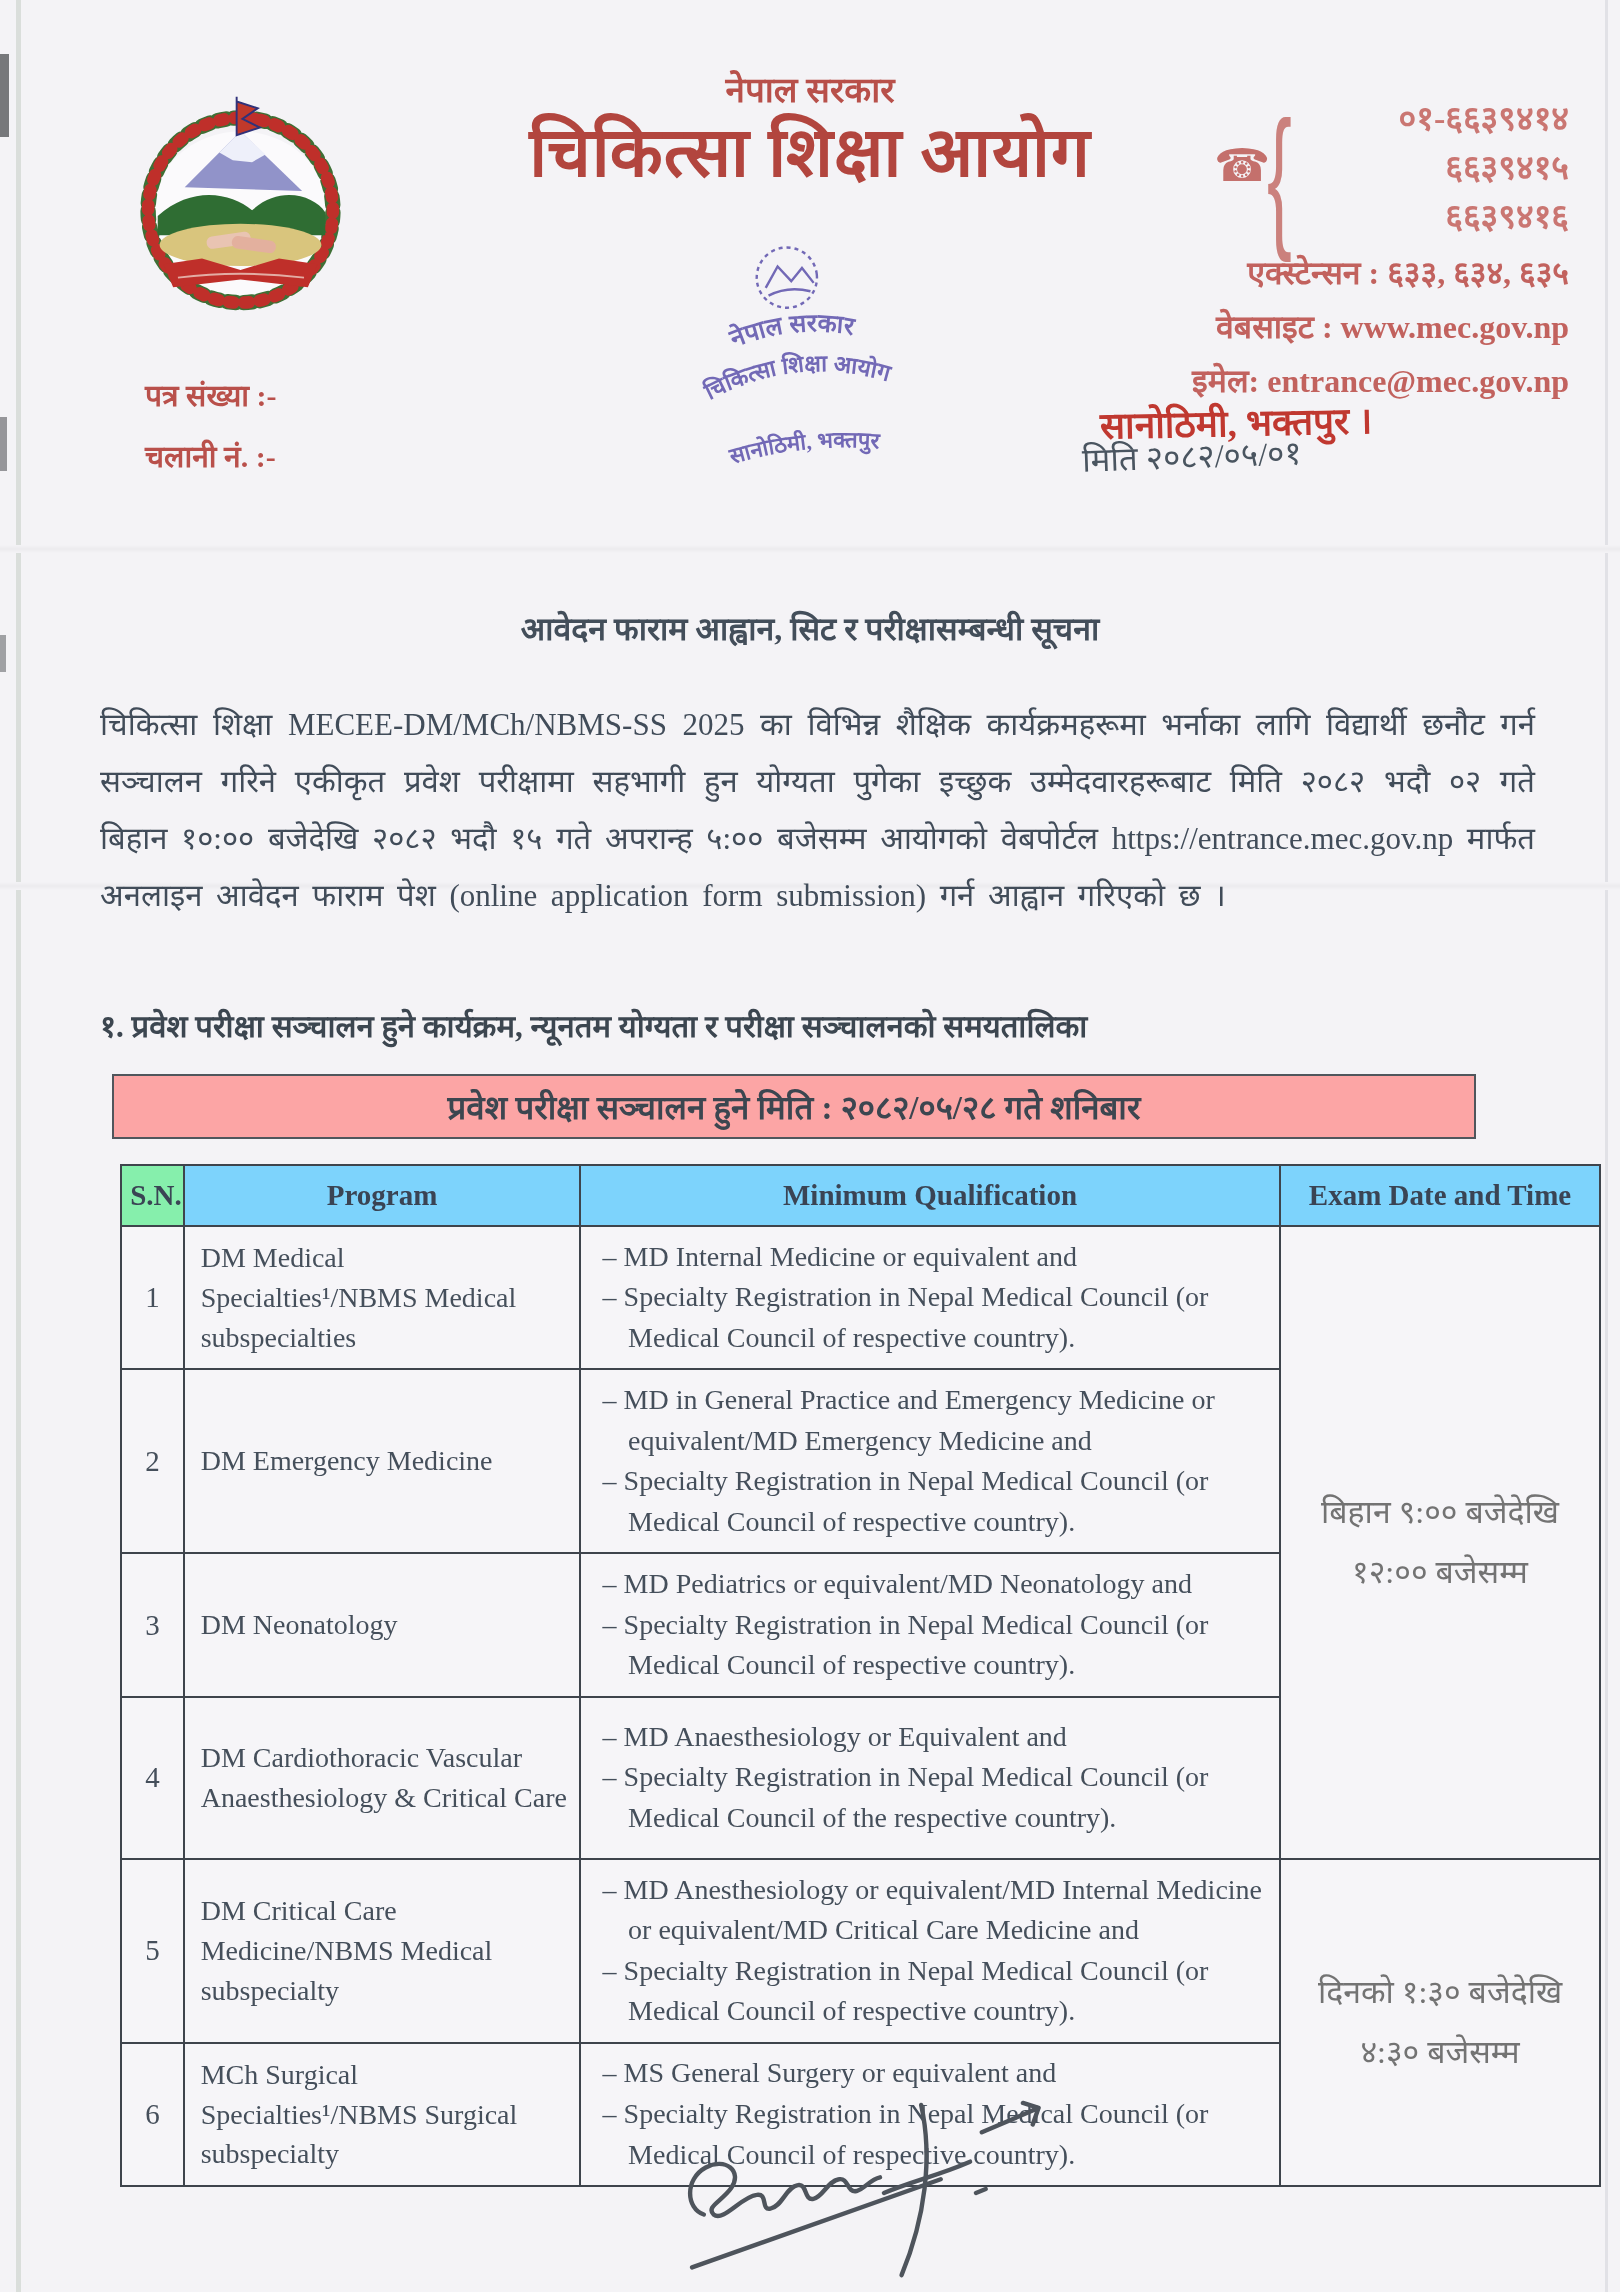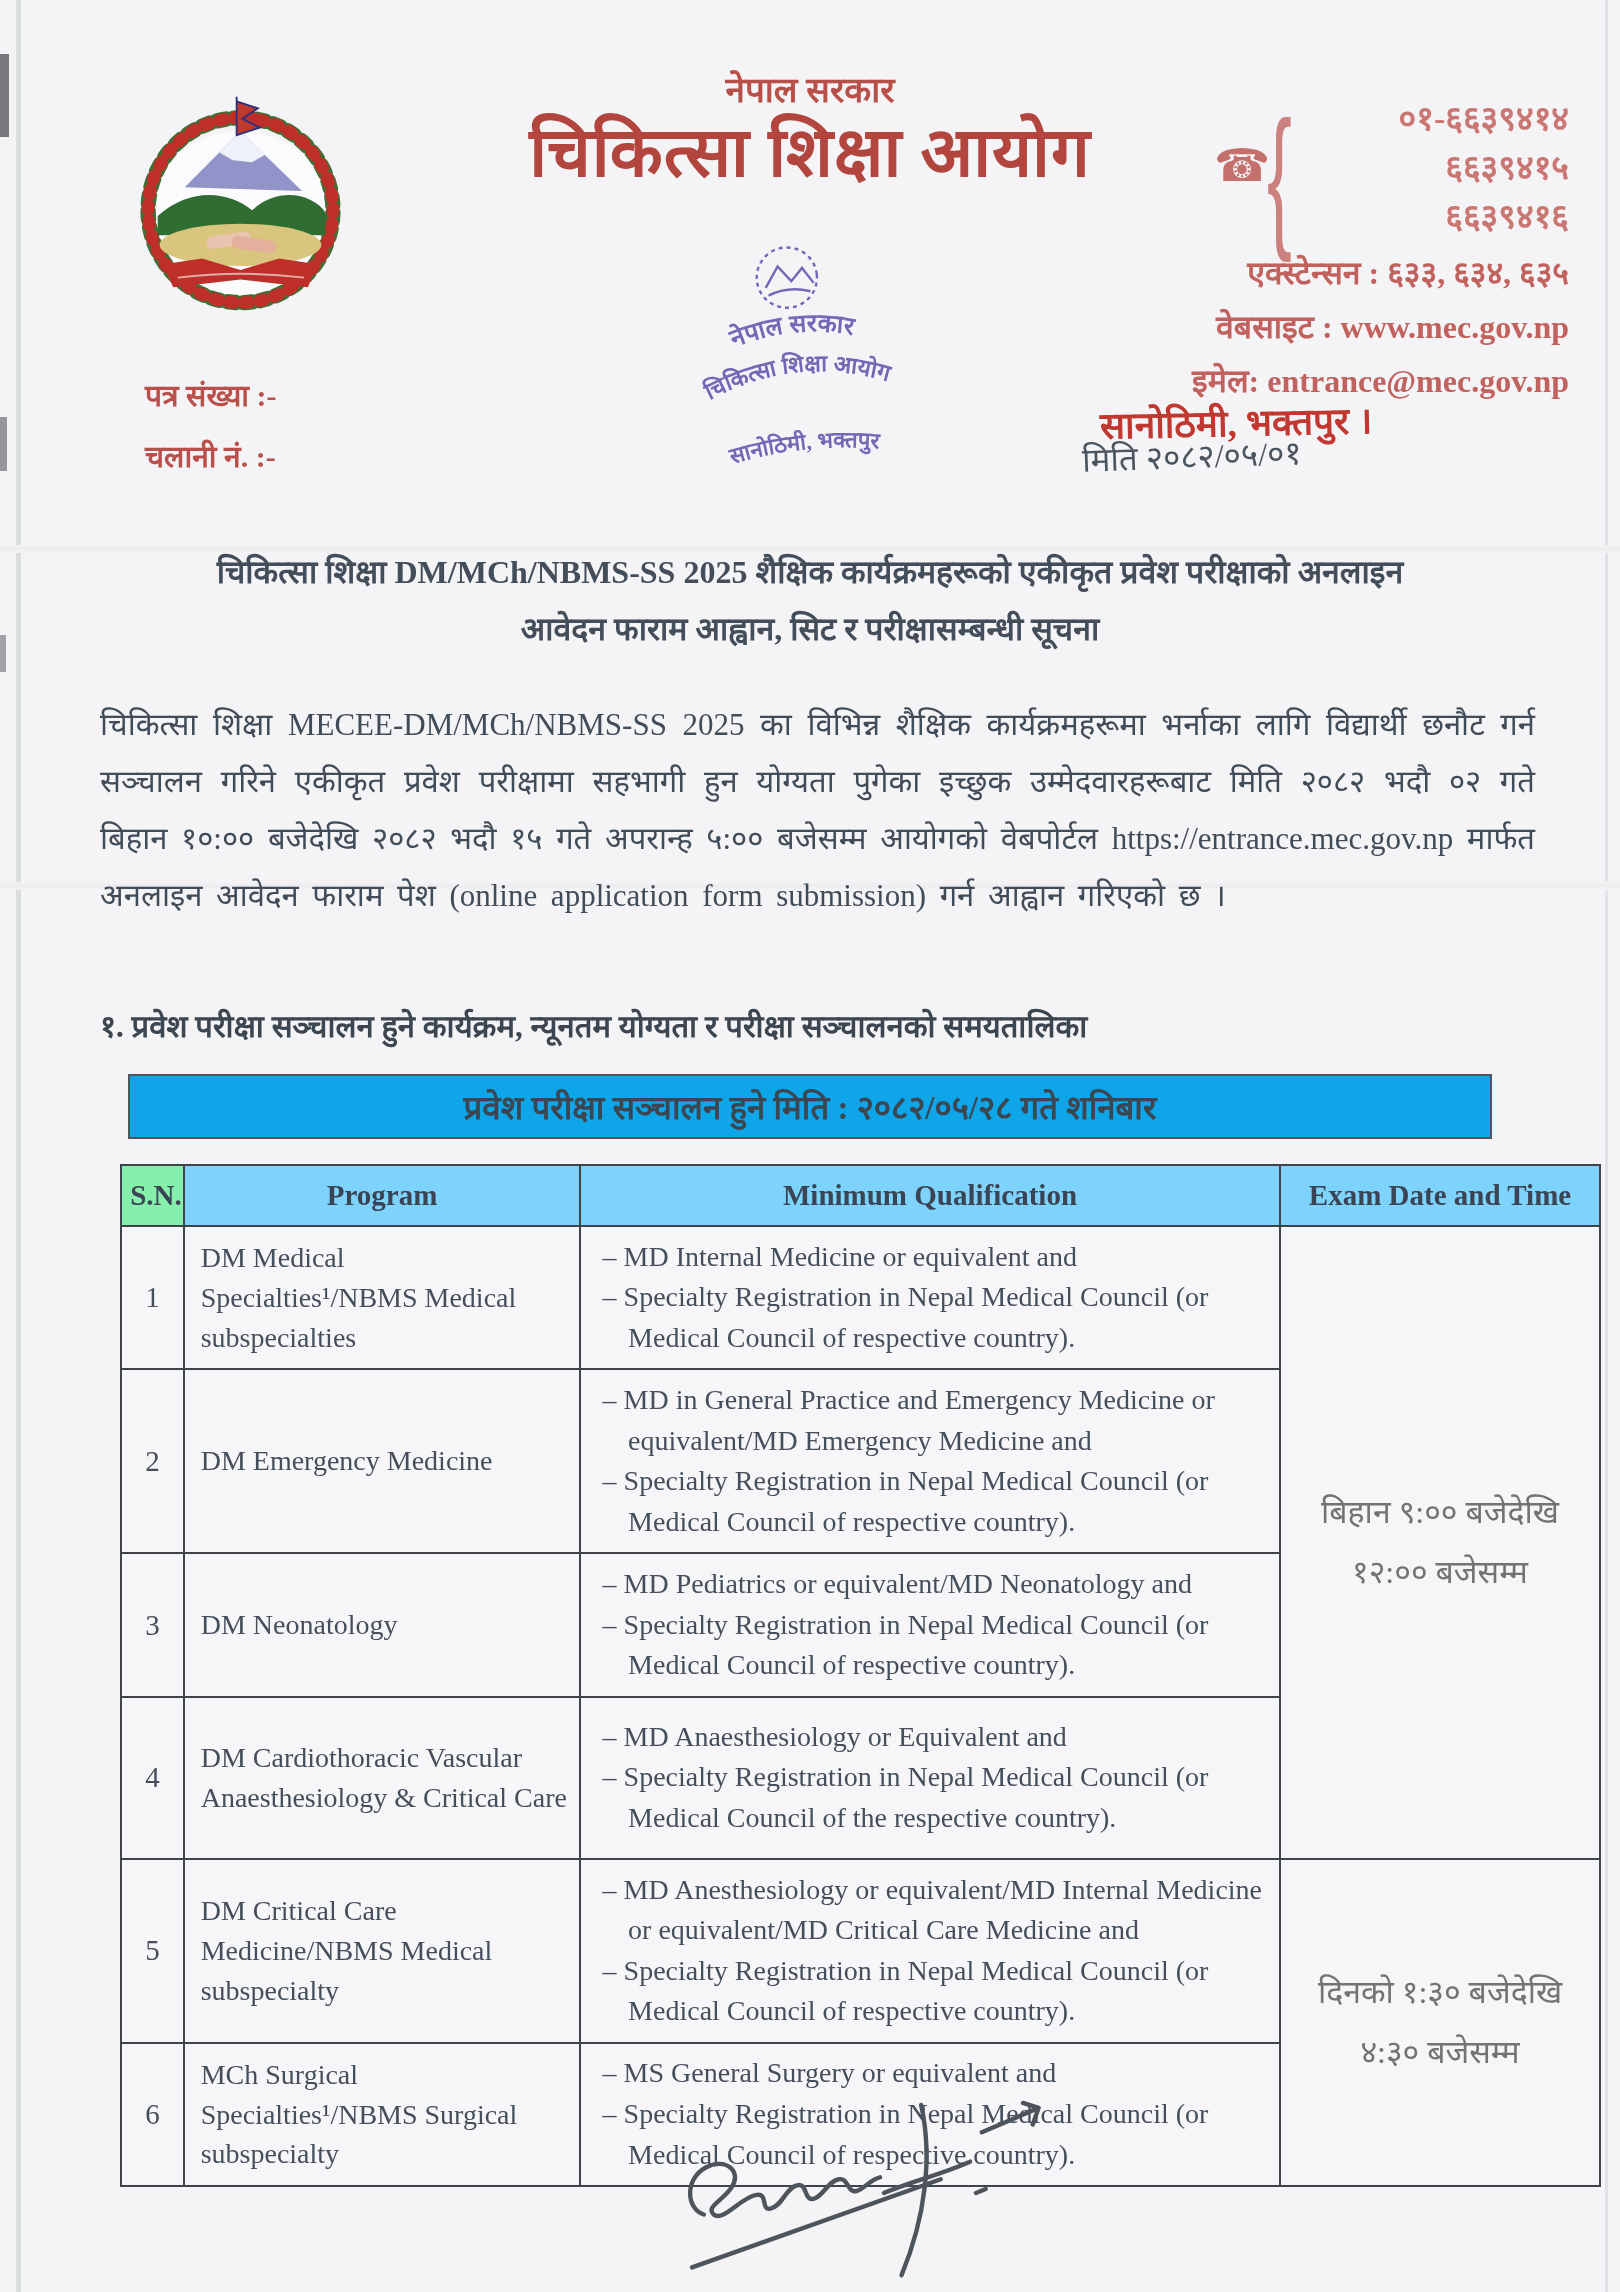--- a/index.html
+++ b/index.html
@@ -40,23 +40,23 @@
             transform:rotate(-2deg);}
   
   .title1{position:absolute;left:0;top:549px;width:100%;text-align:center;
           font-size:32px;font-weight:700;color:#434e5a;}
   .title2{position:absolute;left:0;top:606px;width:100%;text-align:center;
           font-size:32px;font-weight:700;color:#434e5a;}
   .bodypara{position:absolute;left:100px;top:696px;width:1435px;font-size:31px;
             line-height:1.84;text-align:justify;word-spacing:5.9px;color:#414c59;}
   .heading1{position:absolute;left:100px;top:1004px;width:1451px;font-size:31px;
             font-weight:700;color:#3c4650;}
-  .banner{position:absolute;left:128px;top:1074px;width:1360px;height:61px;
+  .banner{position:absolute;left:112px;top:1074px;width:1360px;height:61px;
           border:2.5px solid #50565c;display:flex;align-items:center;justify-content:center;
-          font-size:33px;font-weight:700;color:#3c4650;background:#0ea5e9;}
+          font-size:33px;font-weight:700;color:#3c4650;background:#fca5a5;}
   
   .tblwrap{position:absolute;left:120px;top:1164px;}
   table{border-collapse:collapse;table-layout:fixed;width:1478px;background:#f6f5f8;}
   th,td{border:2px solid #3e444c;vertical-align:middle;}
   table{border:2.9px solid #3e444c;}
   th{height:57px;background:#7dd3fc;font-size:29px;font-weight:700;color:#3a4454;}
   th.sn{background:#86efac;padding-left:8px;}
   td.sn{text-align:center;font-size:29px;color:#454f5b;}
   td.prog{padding:9.8px 11.8px 9.8px 15.7px;font-size:28px;line-height:1.42;color:#454f5b;}
   td.qual{padding:9.8px 13.7px 9.8px 21.6px;font-size:28px;line-height:1.45;color:#454f5b;
@@ -131,21 +131,20 @@
     <div class="contact-line">वेबसाइट : www.mec.gov.np</div>
     <div class="contact-line">इमेल: entrance@mec.gov.np</div>
   </div>
 
   <div class="refs ref1">पत्र संख्या :-</div>
   <div class="refs ref2">चलानी नं. :-</div>
 
   <div class="address">सानोठिमी, भक्तपुर ।</div>
   <div class="dateline">मिति २०८२/०५/०१</div>
 
-  <div class="title1">चिकित्सा शिक्षा DM/MCh/NBMS-SS 2025 शैक्षिक कार्यक्रमहरूको एकीकृत प्रवेश परीक्षाको अनलाइन</div>
   <div class="title2">आवेदन फाराम आह्वान, सिट र परीक्षासम्बन्धी सूचना</div>
 
   <div class="bodypara">चिकित्सा शिक्षा MECEE-DM/MCh/NBMS-SS 2025 का विभिन्न शैक्षिक कार्यक्रमहरूमा भर्नाका लागि विद्यार्थी छनौट गर्न सञ्चालन गरिने एकीकृत प्रवेश परीक्षामा सहभागी हुन योग्यता पुगेका इच्छुक उम्मेदवारहरूबाट मिति २०८२ भदौ ०२ गते बिहान १०:०० बजेदेखि २०८२ भदौ १५ गते अपरान्ह ५:०० बजेसम्म आयोगको वेबपोर्टल https://entrance.mec.gov.np मार्फत अनलाइन आवेदन फाराम पेश (online application form submission) गर्न आह्वान गरिएको छ ।</div>
 
   <div class="heading1">१. प्रवेश परीक्षा सञ्चालन हुने कार्यक्रम, न्यूनतम योग्यता र परीक्षा सञ्चालनको समयतालिका</div>
 
   <div class="banner">प्रवेश परीक्षा सञ्चालन हुने मिति : २०८२/०५/२८ गते शनिबार</div>
 
   <div class="tblwrap">
     <table>

